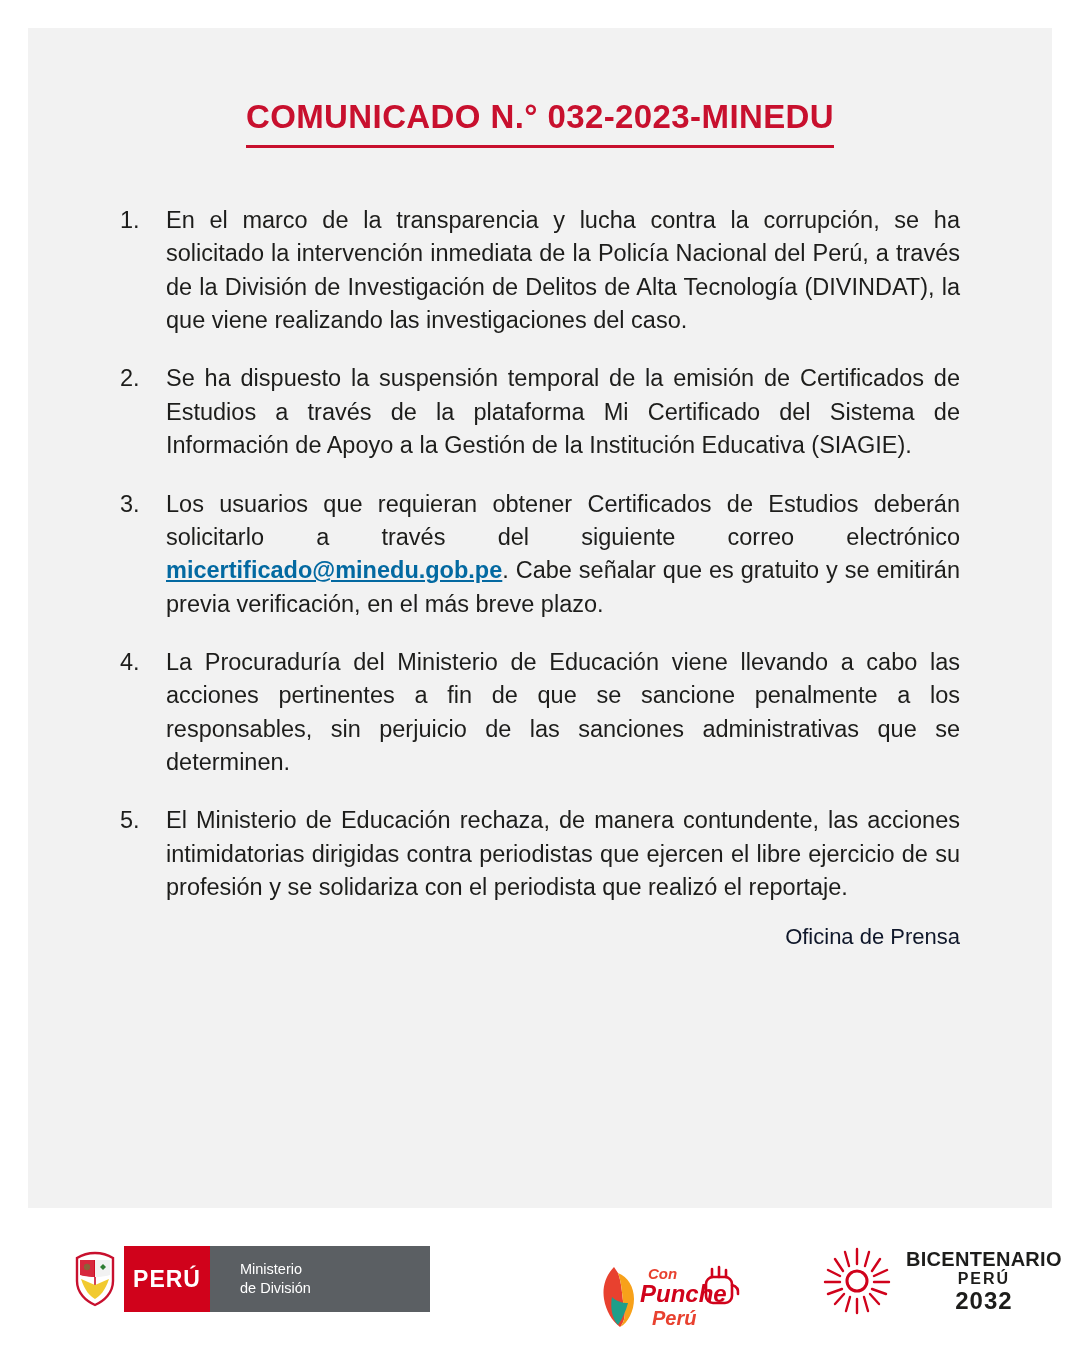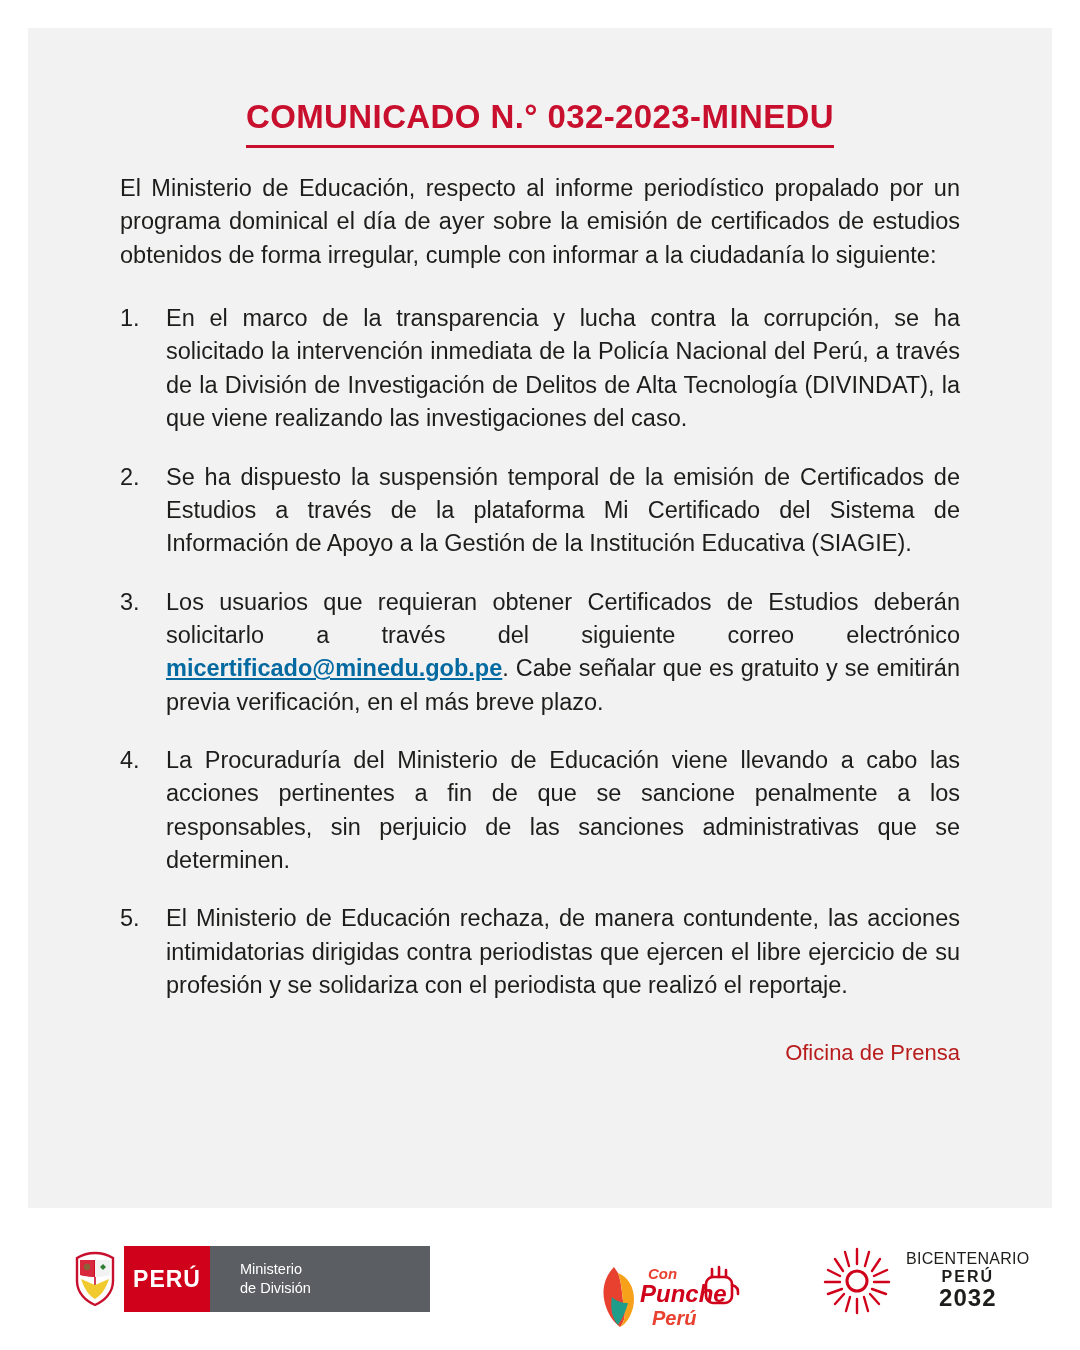--- a/index.html
+++ b/index.html
@@ -31,21 +31,21 @@
     width: 1024px;
     height: 1180px;
     background: #f2f2f2;
     box-sizing: border-box;
     padding: 70px 92px 40px 92px;
   }
 
   
   .title-wrap {
     text-align: center;
-    margin-bottom: 24px;
+    margin-bottom: 56px;
   }
   .title {
     display: inline-block;
     font-size: 33px;
     font-weight: bold;
     letter-spacing: 0.4px;
     color: #c8102e;
     padding-bottom: 9px;
     border-bottom: 3px solid #c8102e;
   }
@@ -89,25 +89,25 @@
     line-height: 1.42;
   }
   .email {
     font-weight: bold;
     text-decoration: underline;
     color: #0369a1;
   }
 
   
   .signature {
-    margin-top: 34px;
+    margin-top: 17px;
     text-align: right;
     font-size: 22px;
     line-height: 1.45;
-    color: #b91c1c;
+    color: #0f172a;
   }
 
   
   .footer {
     position: absolute;
     left: 0;
     top: 1232px;
     width: 1080px;
     height: 118px;
     background: #ffffff;
@@ -182,22 +182,22 @@
     height: 74px;
     margin-right: 12px;
   }
   .bicent-text {
     display: flex;
     flex-direction: column;
     justify-content: center;
     line-height: 1.1;
   }
   .bicent-text .l1 {
-    font-size: 16px;
-    font-weight: normal;
+    font-size: 20px;
+    font-weight: bold;
     letter-spacing: 0.3px;
     color: #1d1d1b;
   }
   .bicent-text .l2 {
     font-size: 16px;
     font-weight: bold;
     letter-spacing: 2px;
     color: #1d1d1b;
     text-align: center;
   }
@@ -213,21 +213,20 @@
 <body>
 
 <div class="page">
 
   <div class="panel">
 
     <div class="title-wrap">
       <div class="title">COMUNICADO N.° 032-2023-MINEDU</div>
     </div>
 
-    <p class="intro">El Ministerio de Educación, respecto al informe periodístico propalado por un programa dominical el día de ayer sobre la emisión de certificados de estudios obtenidos de forma irregular, cumple con informar a la ciudadanía lo siguiente:</p>
 
     <ol class="list">
 
       <li class="list-item">
         <span class="list-num">1.</span>
         <span>En el marco de la transparencia y lucha contra la corrupción, se ha solicitado la intervención inmediata de la Policía Nacional del Perú, a través de la División de Investigación de Delitos de Alta Tecnología (DIVINDAT), la que viene realizando las investigaciones del caso.</span>
       </li>
 
       <li class="list-item">
         <span class="list-num">2.</span>

